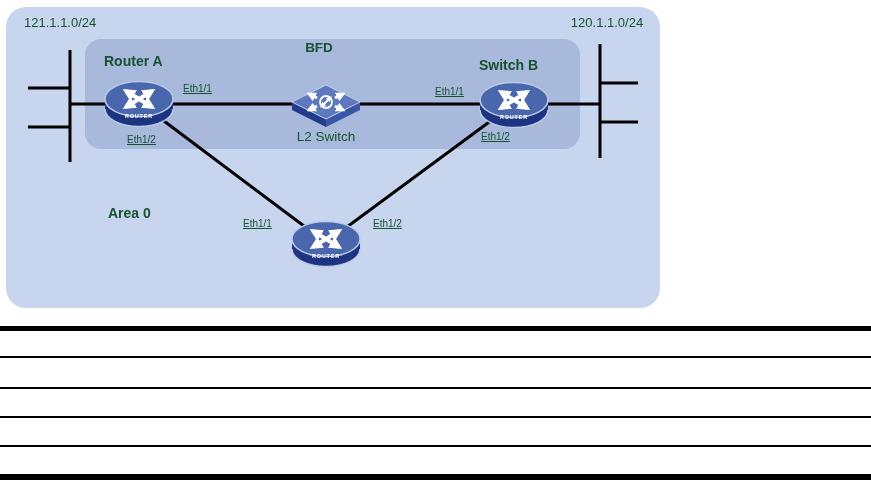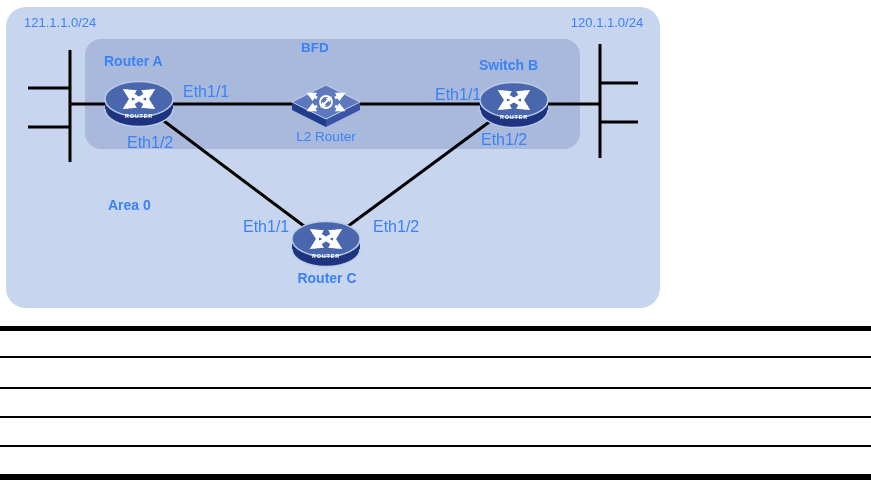--- a/index.html
+++ b/index.html
@@ -4,31 +4,31 @@
 <style>
   html,body{margin:0;padding:0;background:#fff;}
   body{width:871px;height:480px;position:relative;overflow:hidden;
        font-family:"Liberation Sans", sans-serif;color:#000;}
   .canvas{position:absolute;left:0;top:0;width:871px;height:480px;}
   .outer-box{position:absolute;left:6px;top:7px;width:654px;height:301px;
              background:#c8d5ee;border-radius:20px;}
   .inner-box{position:absolute;left:85px;top:39px;width:495px;height:110px;
              background:#a9b9dc;border-radius:16px;}
   svg.netlayer{position:absolute;left:0;top:0;width:871px;height:480px;}
-  .lbl{position:absolute;white-space:nowrap;color:#3b82f6;}
+  .lbl{position:absolute;white-space:nowrap;color:#14532d;}
   .lbl.bold{font-weight:bold;}
   #lbl-net-left {left:24px;  top:15px;  font-size:13px;}
   #lbl-net-right{left:562px; top:15px;  font-size:13px; width:90px; text-align:center;}
-  #lbl-bfd      {left:301px; top:40px;  width:62px; text-align:left; font-size:13.5px;}
+  #lbl-bfd      {left:288px; top:40px;  width:62px; text-align:center; font-size:13.5px;}
   #lbl-router-a {left:104px; top:53px;  font-size:14px;text-align:right;}
   #lbl-router-b {left:479px; top:57px;  font-size:14px;}
   #lbl-router-c {left:262px; top:270px; width:130px; text-align:center; font-size:14px;}
   #lbl-l2switch {left:276px; top:129px; width:100px; text-align:center; font-size:13.5px;}
-  #lbl-area0    {left:108px; top:197px; font-size:14px;}
-  .ethlbl{font-size:16px;}
+  #lbl-area0    {left:108px; top:205px; font-size:14px;}
+  .ethlbl{font-size:10px;text-decoration:underline;}
   #lbl-a-eth11{left:183px; top:83px;}
   #lbl-a-eth12{left:127px; top:134px;}
   #lbl-b-eth11{left:435px; top:86px;}
   #lbl-b-eth12{left:481px; top:131px;}
   #lbl-c-eth11{left:243px; top:218px;}
   #lbl-c-eth12{left:373px; top:218px;}
   .rule{position:absolute;left:0;width:871px;background:#000;}
   #rule-1{top:326px;height:5px;}
   #rule-2{top:356px;height:2px;}
   #rule-3{top:387px;height:2px;}
@@ -112,22 +112,21 @@
       </g>
     </g>
   </svg>
 
   <div class="lbl" id="lbl-net-left">121.1.1.0/24</div>
   <div class="lbl" id="lbl-net-right">120.1.1.0/24</div>
   <div class="lbl bold" id="lbl-bfd">BFD</div>
   <div class="lbl bold" id="lbl-area0">Area 0</div>
   <div class="lbl bold" id="lbl-router-a">Router A</div>
   <div class="lbl bold" id="lbl-router-b">Switch B</div>
-  <div class="lbl bold" id="lbl-router-c">Router C</div>
-  <div class="lbl" id="lbl-l2switch">L2 Router</div>
+  <div class="lbl" id="lbl-l2switch">L2 Switch</div>
 
   <div class="lbl ethlbl" id="lbl-a-eth11">Eth1/1</div>
   <div class="lbl ethlbl" id="lbl-a-eth12">Eth1/2</div>
   <div class="lbl ethlbl" id="lbl-b-eth11">Eth1/1</div>
   <div class="lbl ethlbl" id="lbl-b-eth12">Eth1/2</div>
   <div class="lbl ethlbl" id="lbl-c-eth11">Eth1/1</div>
   <div class="lbl ethlbl" id="lbl-c-eth12">Eth1/2</div>
 
   <div class="rule" id="rule-1"></div>
   <div class="rule" id="rule-2"></div>

